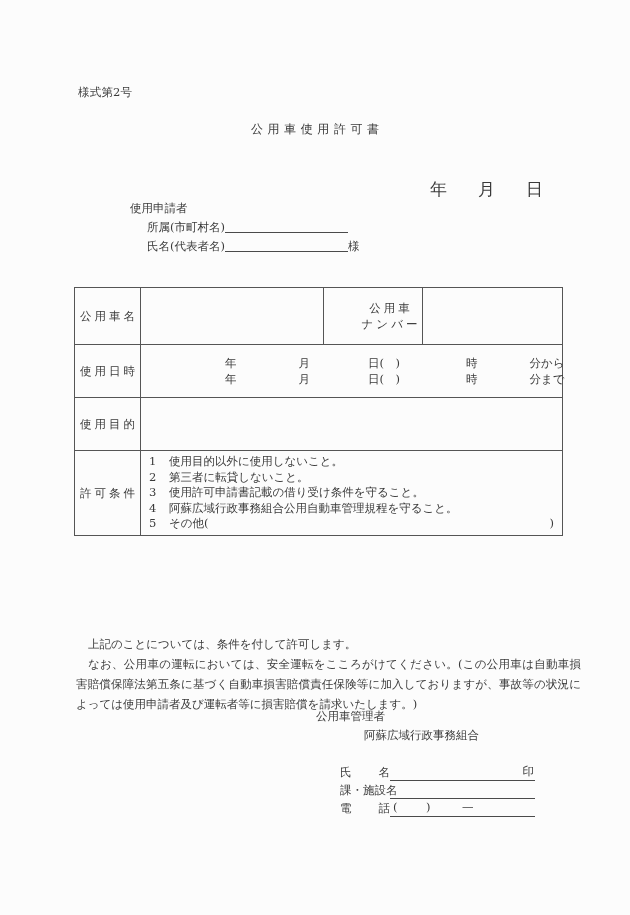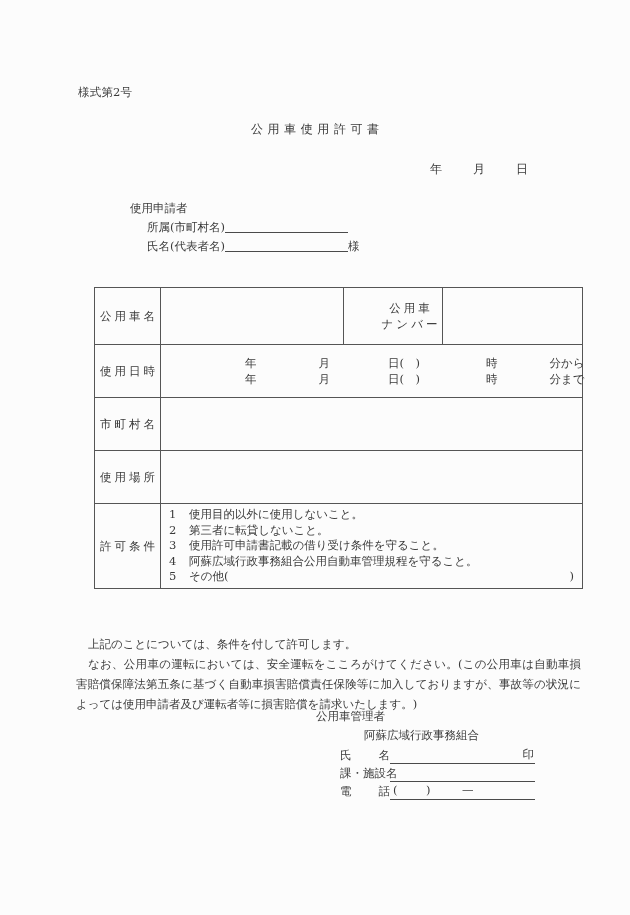--- a/index.html
+++ b/index.html
@@ -40,22 +40,22 @@
     width: 630px;
     text-align: center;
     font-size: 12px;
     letter-spacing: 4.6px;
     text-indent: 4.6px;
     white-space: nowrap;
   }
   .date-line {
     position: absolute;
     left: 430px;
-    top: 161px;
-    font-size: 12px;
+    top: 178px;
+    font-size: 17px;
     white-space: nowrap;
   }
   .date-line .gap { display: inline-block; width: 31px; }
 
   
   .applicant {
     position: absolute;
     left: 82px;
     top: 199px;
     font-size: 11.5px;
@@ -70,21 +70,21 @@
     display: inline-block;
     width: 123px;
     border-bottom: 1px solid #4a4a4a;
     height: 13px;
     vertical-align: -2px;
   }
 
   
   .form-table {
     position: absolute;
-    left: 94px;
+    left: 74px;
     top: 287px;
     width: 489px;
     border-collapse: collapse;
     table-layout: fixed;
   }
   .form-table td {
     border: 1px solid #555555;
     font-size: 11.5px;
     padding: 0;
     vertical-align: middle;
@@ -151,21 +151,21 @@
 
   
   .sig {
     position: absolute;
     left: 316px;
     top: 709px;
     font-size: 11.5px;
     white-space: nowrap;
   }
   .sig-manager { margin-bottom: 4px; }
-  .sig-org { padding-left: 48px; margin-bottom: 3px; }
+  .sig-org { padding-left: 48px; margin-bottom: 20px; }
   .sig-row {
     line-height: 18px;
     display: flex;
     align-items: flex-end;
   }
   .sig-key {
     width: 74px;
     display: inline-block;
     padding-left: 24px;
     box-sizing: border-box;
@@ -227,25 +227,21 @@
       <td colspan="3">
         <div class="dt-wrap">
           <span>年</span><span class="s1"></span><span>月</span><span class="s2"></span><span>日(　)</span><span class="s3"></span><span>時</span><span class="s4"></span><span>分から</span>
         </div>
         <div class="dt-wrap">
           <span>年</span><span class="s1"></span><span>月</span><span class="s2"></span><span>日(　)</span><span class="s3"></span><span>時</span><span class="s4"></span><span>分まで</span>
         </div>
       </td>
     </tr>
     <tr class="r-purpose">
-      <td class="lbl">市町村名</td>
-      <td colspan="3"></td>
-    </tr>
-    <tr class="r-place">
-      <td class="lbl">使用場所</td>
+      <td class="lbl">使用目的</td>
       <td colspan="3"></td>
     </tr>
     <tr class="r-cond">
       <td class="lbl">許可条件</td>
       <td colspan="3">
         <div class="cond-list">
           <div><span class="num">1</span><span>使用目的以外に使用しないこと。</span></div>
           <div><span class="num">2</span><span>第三者に転貸しないこと。</span></div>
           <div><span class="num">3</span><span>使用許可申請書記載の借り受け条件を守ること。</span></div>
           <div><span class="num">4</span><span>阿蘇広域行政事務組合公用自動車管理規程を守ること。</span></div>

